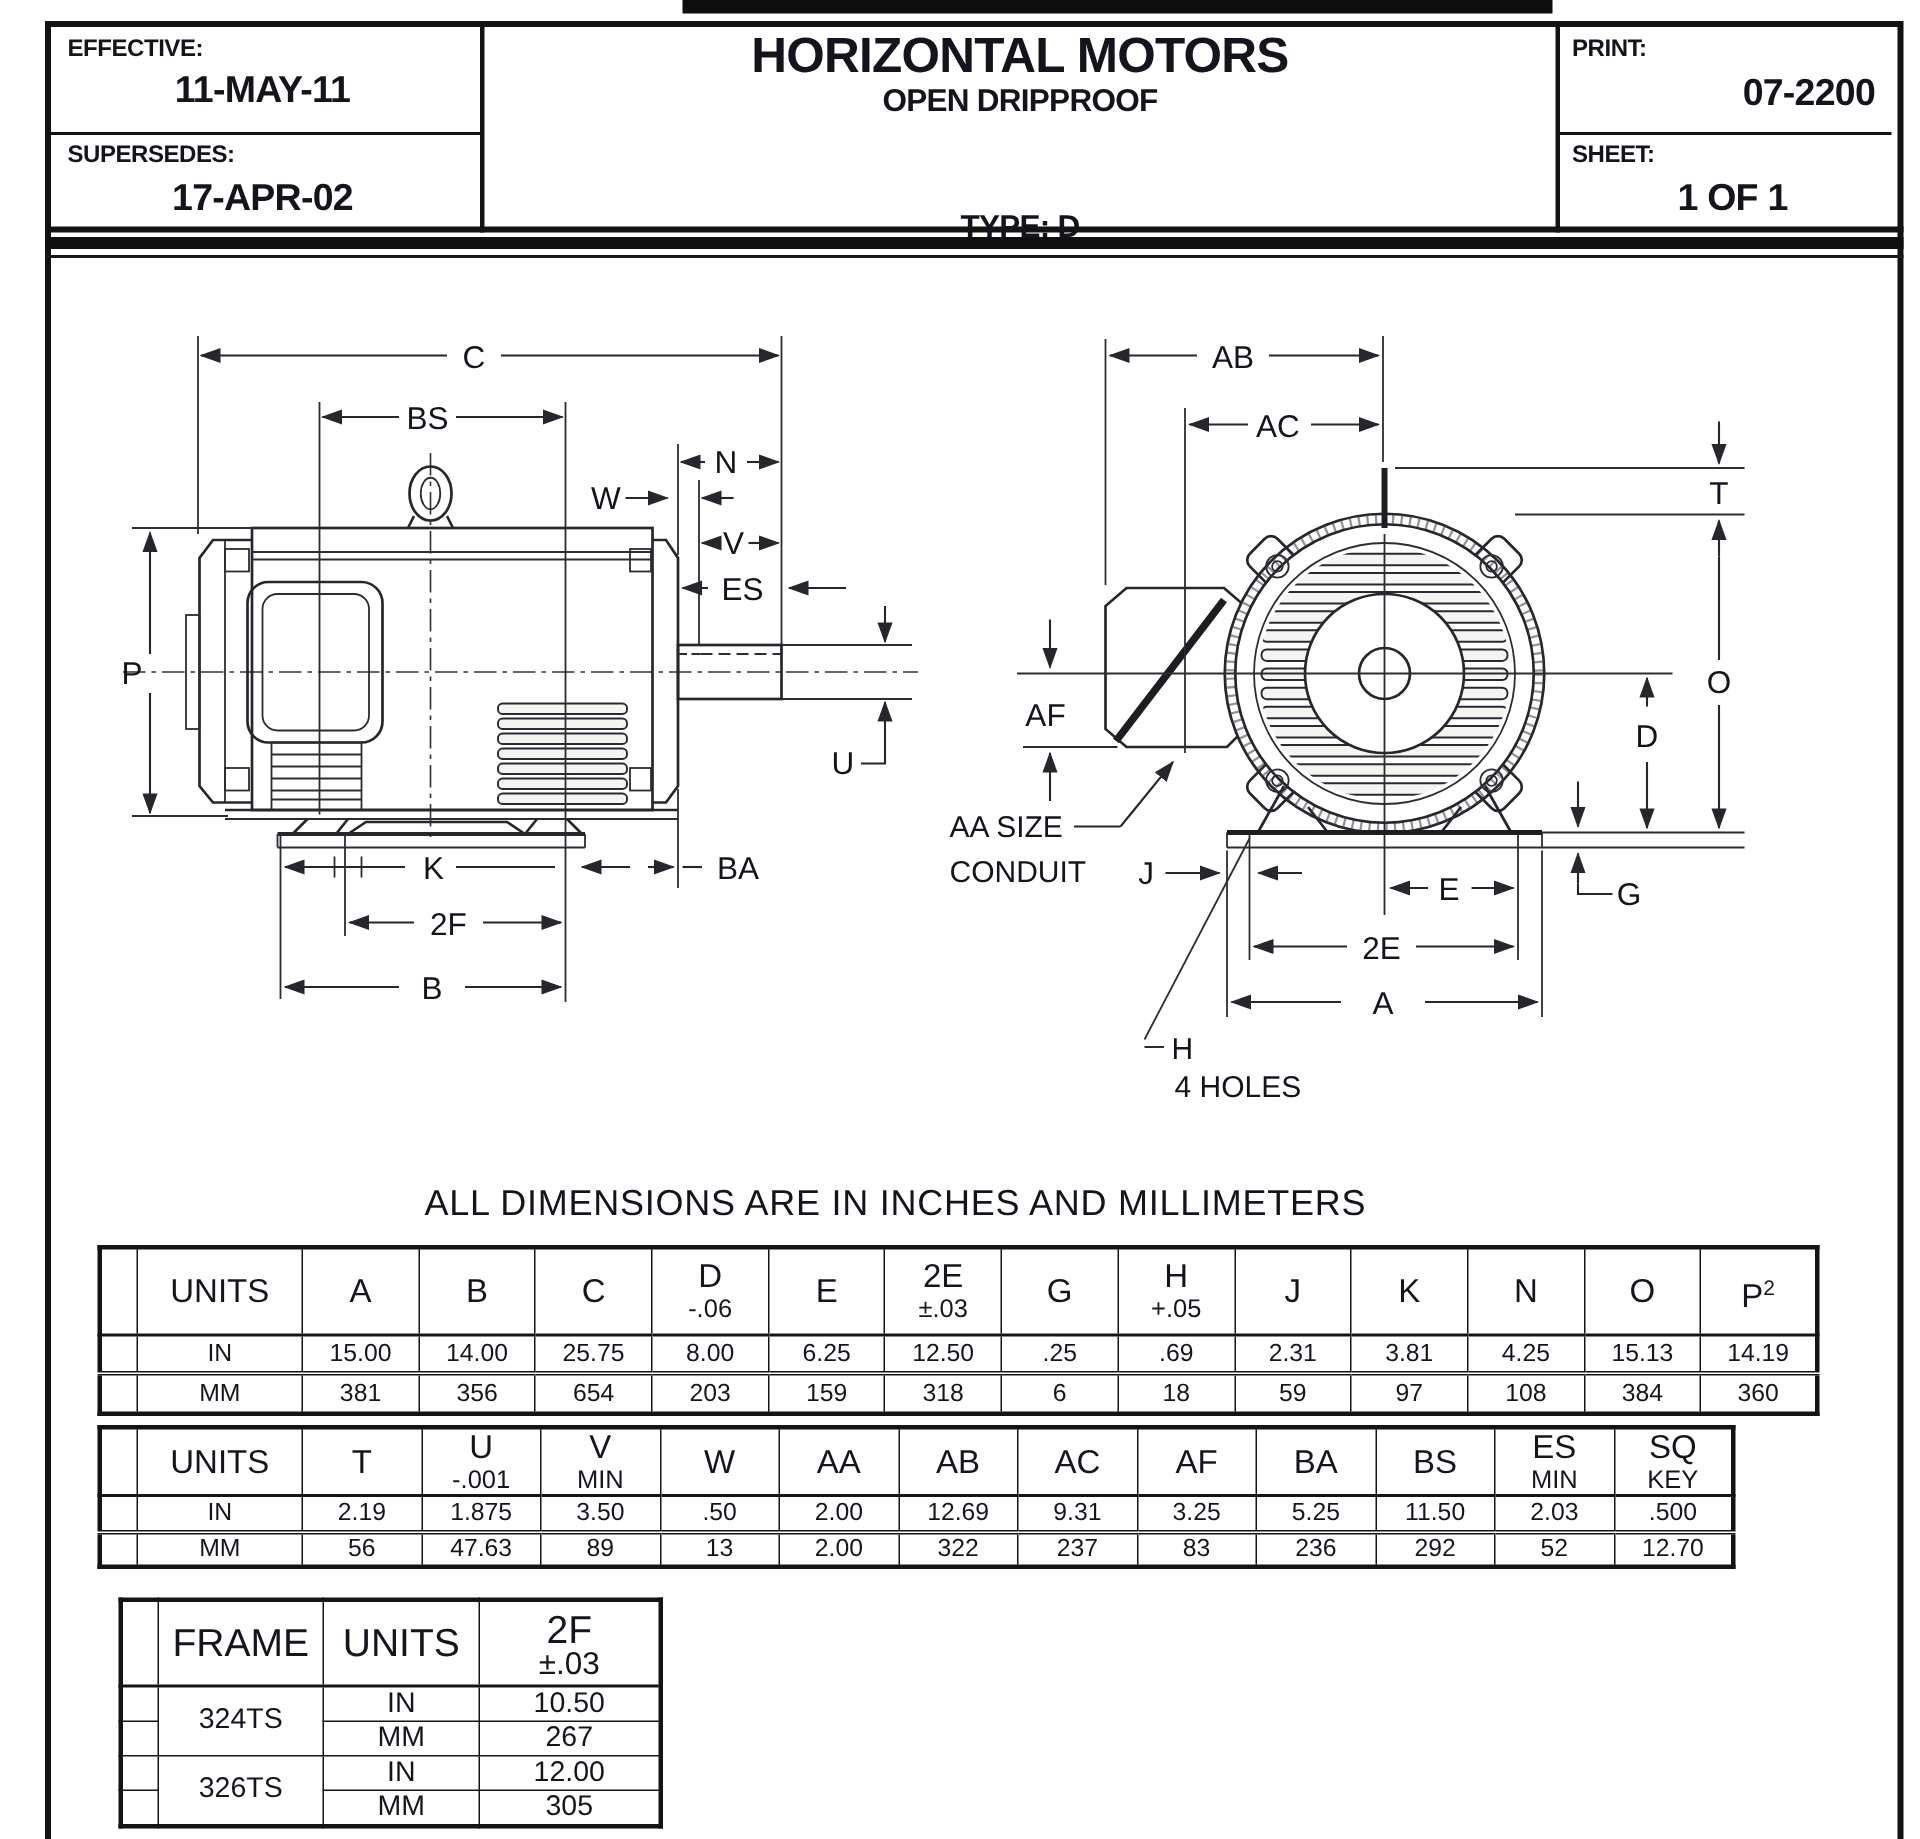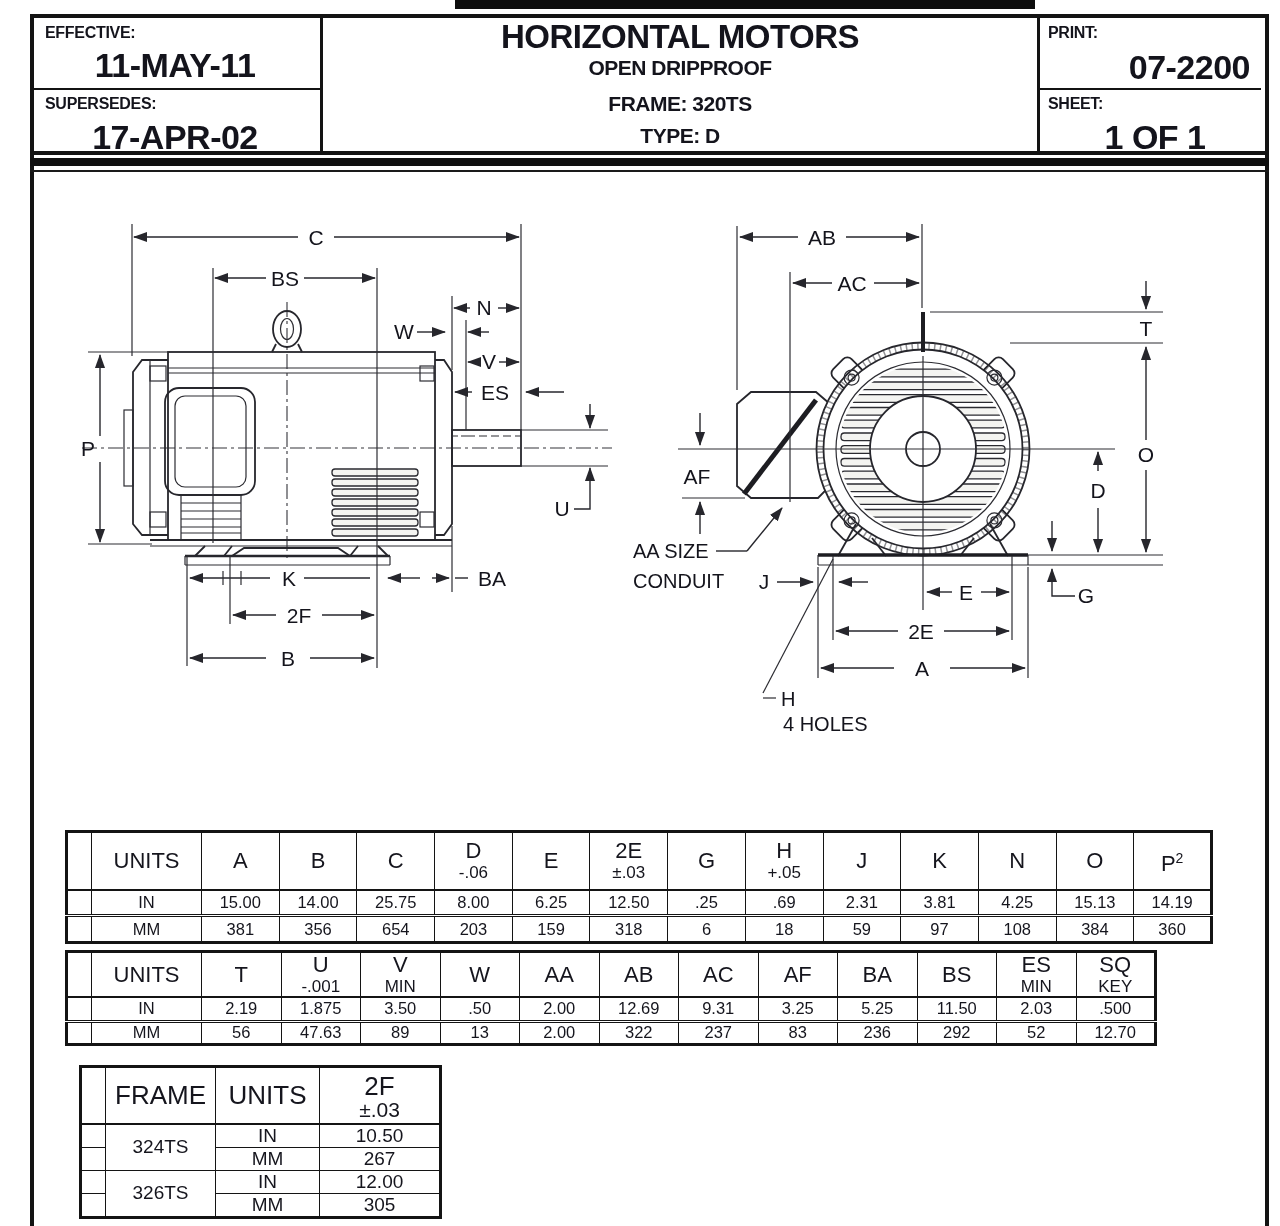--- a/index.html
+++ b/index.html
@@ -9,21 +9,21 @@
   
   #border-box{left:30px;top:14px;width:1231px;height:1216px;border:4px solid #131313;}
   #top-artifact{left:455px;top:0;width:580px;height:9px;background:#0d0d0d;}
   
   .hdr-div-v{background:#131313;width:3px;top:18px;height:137px;}
   .hdr-div-h{background:#131313;height:2px;}
   #hdr-band{left:30px;top:158px;width:1239px;height:8px;background:#0f0f0f;}
   #hdr-rule{left:30px;top:170px;width:1239px;height:2px;background:#1a1a1a;}
   #hdr-bottom{left:30px;top:151px;width:1239px;height:4px;background:#131313;}
   .lab{font-weight:bold;font-size:16px;letter-spacing:-0.3px;}
-  .bigval{font-weight:bold;font-size:34px;letter-spacing:-0.5px;text-align:center;}
+  .bigval{font-weight:bold;font-size:25px;letter-spacing:-0.5px;text-align:center;}
   .ctr{text-align:center;letter-spacing:-0.5px;font-weight:bold;}
   #title{font-size:33px;}
   #subtitle,#frame-line,#type-line{font-size:21px;}
   
   #note{left:283px;top:789px;width:616px;text-align:center;font-size:24px;letter-spacing:0.5px;white-space:nowrap;}
   
   table.t{border-collapse:collapse;table-layout:fixed;position:absolute;background:#fff;}
   table.t td,table.t th{border:1px solid #141414;padding:0;text-align:center;vertical-align:middle;
       font-weight:400;color:#15151d;overflow:hidden;}
   table.t{border:3px solid #141414;}
@@ -71,22 +71,21 @@
   <div class="abs" id="hdr-band"></div>
   <div class="abs" id="hdr-rule"></div>
 
   <div class="abs lab" style="left:45px;top:24px;">EFFECTIVE:</div>
   <div class="abs bigval" style="left:60px;top:46px;width:230px;">11-MAY-11</div>
   <div class="abs lab" style="left:45px;top:95px;">SUPERSEDES:</div>
   <div class="abs bigval" style="left:60px;top:118px;width:230px;">17-APR-02</div>
 
   <div class="abs ctr" id="subtitle" style="left:330px;top:56px;width:700px;">OPEN DRIPPROOF</div>
   <div class="abs ctr" id="title" style="left:330px;top:18px;width:700px;">HORIZONTAL MOTORS</div>
-  <div class="abs ctr" id="frame-line" style="left:330px;top:92px;width:700px;">FRAME:  320TS</div>
-  <div class="abs ctr" id="type-line" style="left:330px;top:124px;width:700px;">TYPE: D</div>
+  <div class="abs ctr" id="type-line" style="left:330px;top:140px;width:700px;">TYPE: D</div>
 
   <div class="abs lab" style="left:1048px;top:24px;">PRINT:</div>
   <div class="abs bigval" style="left:1060px;top:48px;width:190px;text-align:right;">07-2200</div>
   <div class="abs lab" style="left:1048px;top:95px;">SHEET:</div>
   <div class="abs bigval" style="left:1060px;top:118px;width:190px;">1  OF  1</div>
 
   <svg class="abs" id="draw" width="1280" height="785" viewBox="0 0 1280 785">
     <defs>
       <marker id="ma" viewBox="0 0 10 10" refX="9.3" refY="5" markerWidth="10" markerHeight="10" orient="auto-start-reverse">
         <path d="M0,1.4 L10,5 L0,8.6 z" fill="#26262c"></path>
@@ -347,20 +346,21 @@
       <line class="dl" x1="950" y1="668" x2="1025" y2="668" marker-end="url(#ma)"></line>
       <text class="lbl" x="922" y="676">A</text>
 
       <line class="thin" x1="833" y1="559" x2="763" y2="693"></line>
       <line class="thin" x1="763" y1="698" x2="776" y2="698"></line>
       <text class="lbl2" x="781" y="706">H</text>
       <text class="lbl2" x="783" y="731">4 HOLES</text>
     </g>
   </svg>
 
+  <div class="abs" id="note">ALL DIMENSIONS ARE IN INCHES AND MILLIMETERS</div>
 
   <table class="t" id="t1">
     <colgroup>
         <col style="width:25px">
         <col style="width:110px">
       <col>
         <col>
         <col>
         <col>
         <col>

